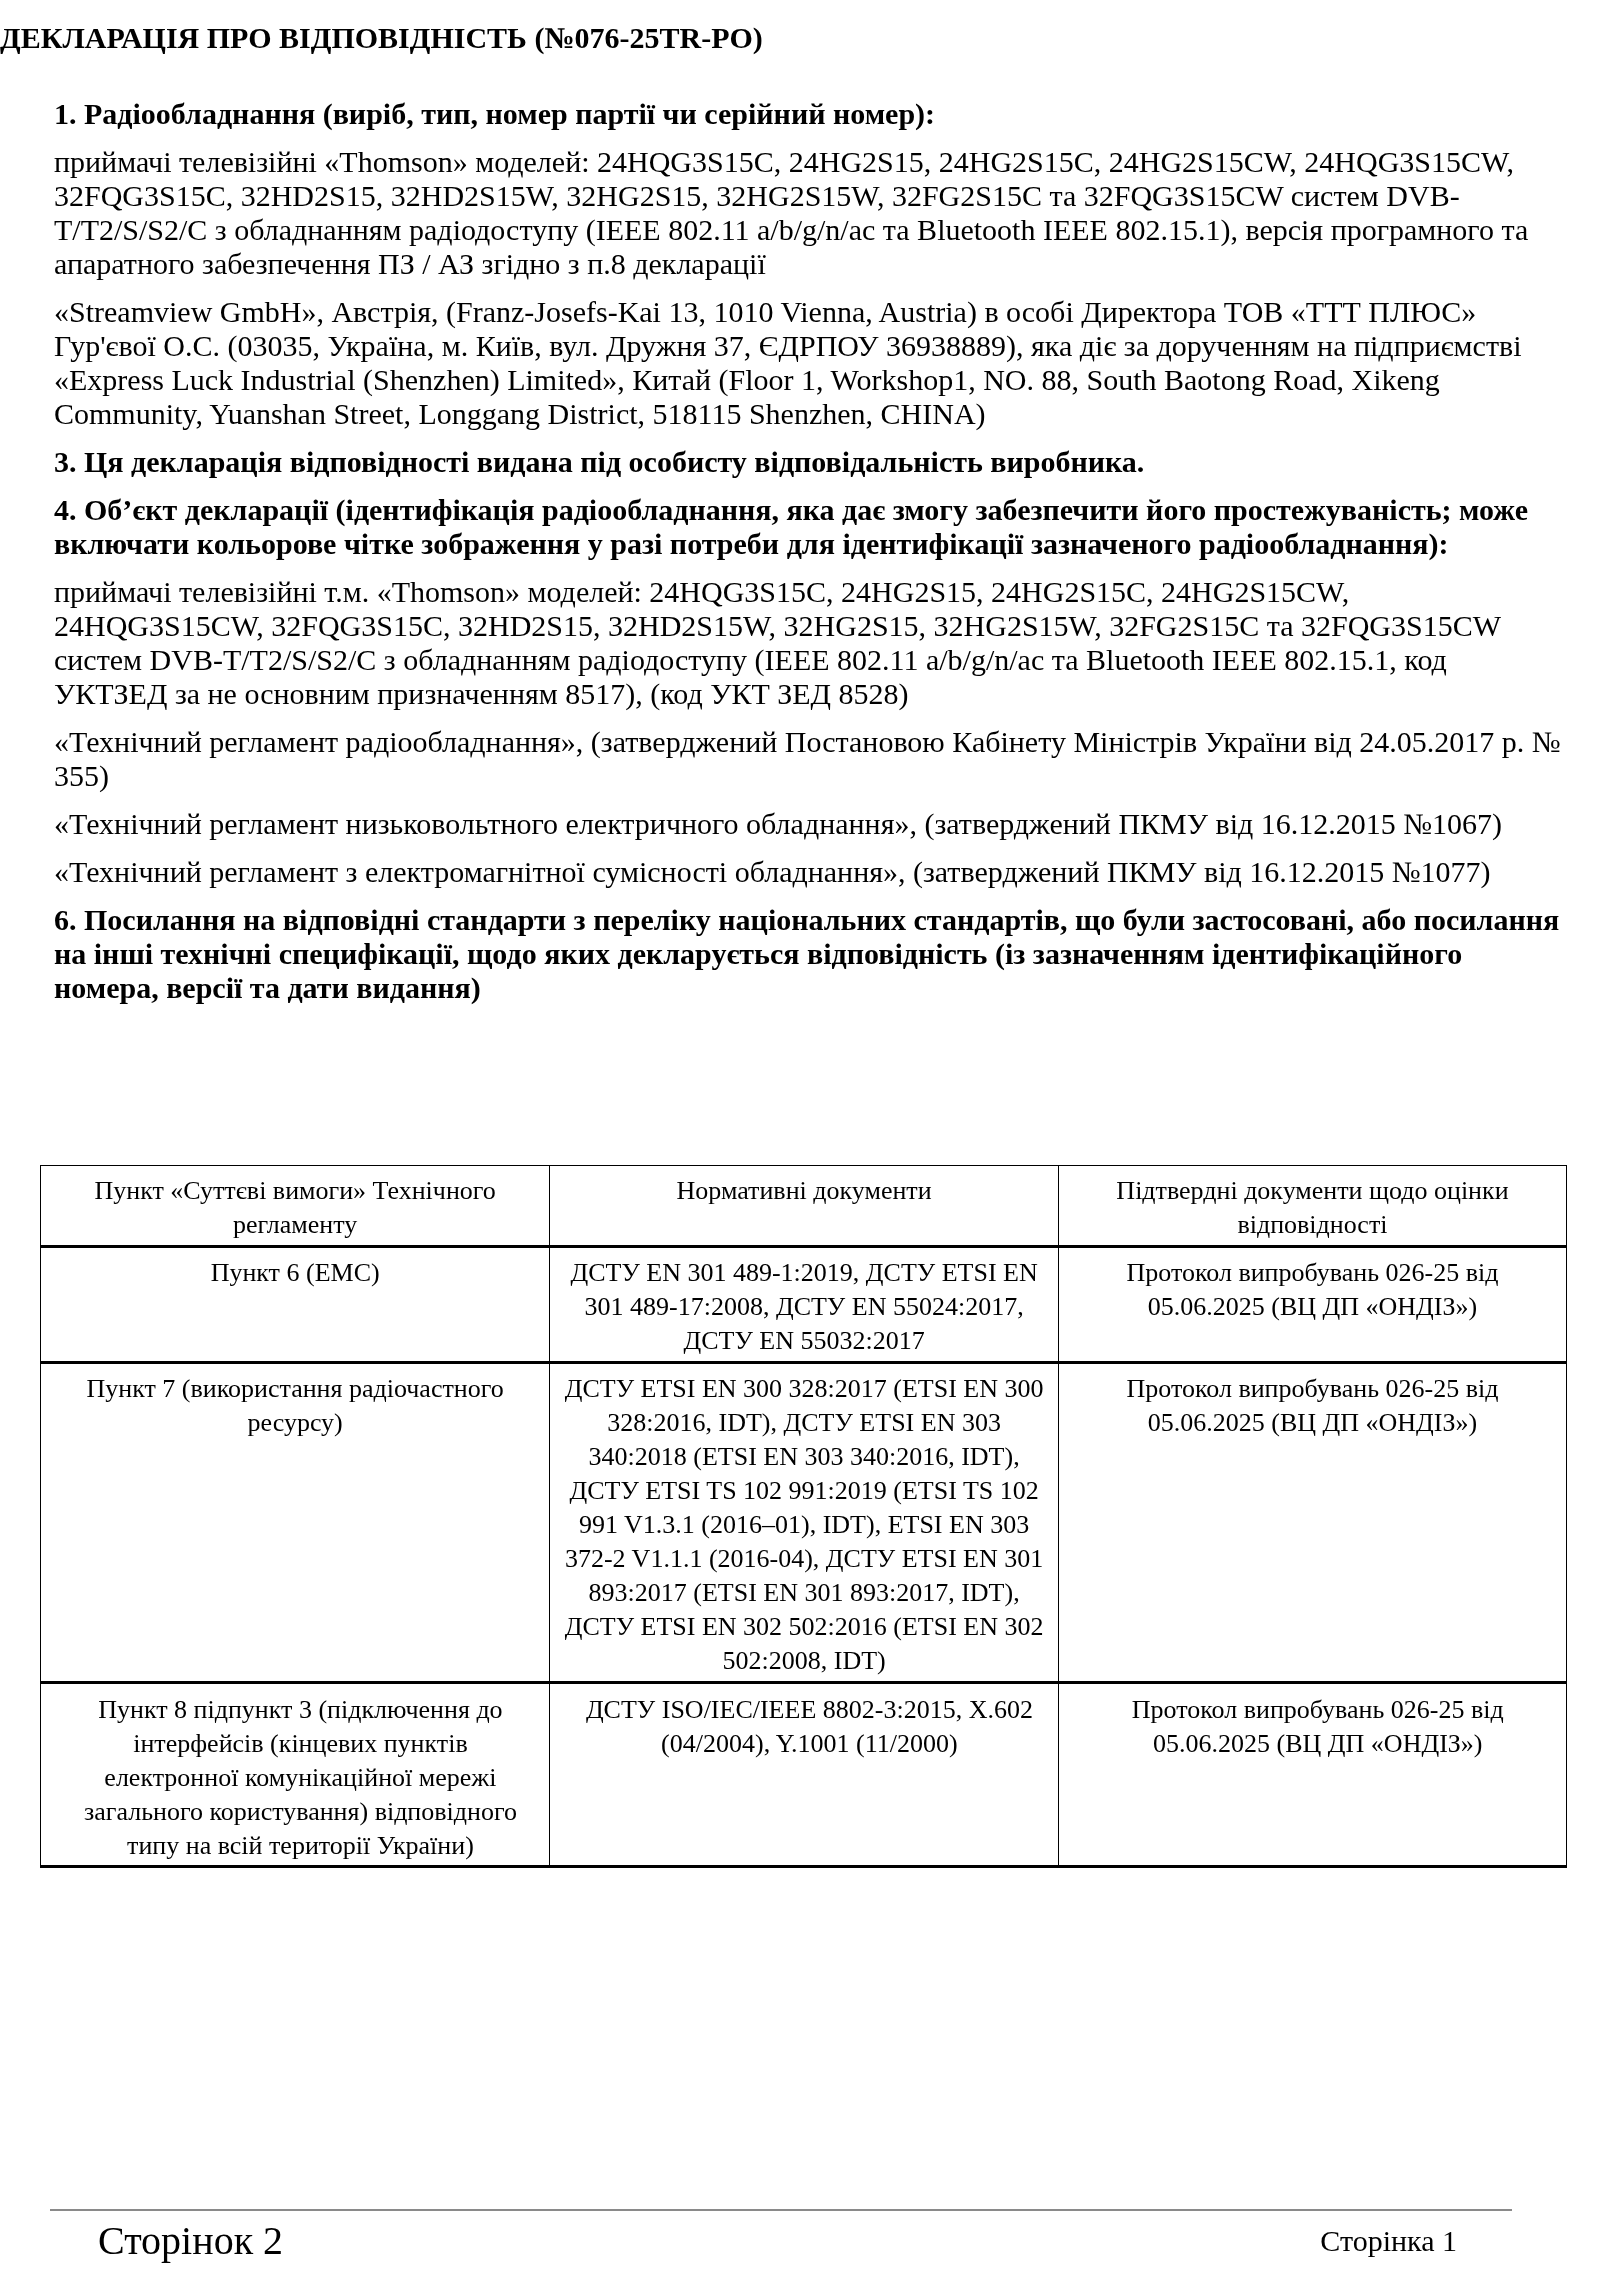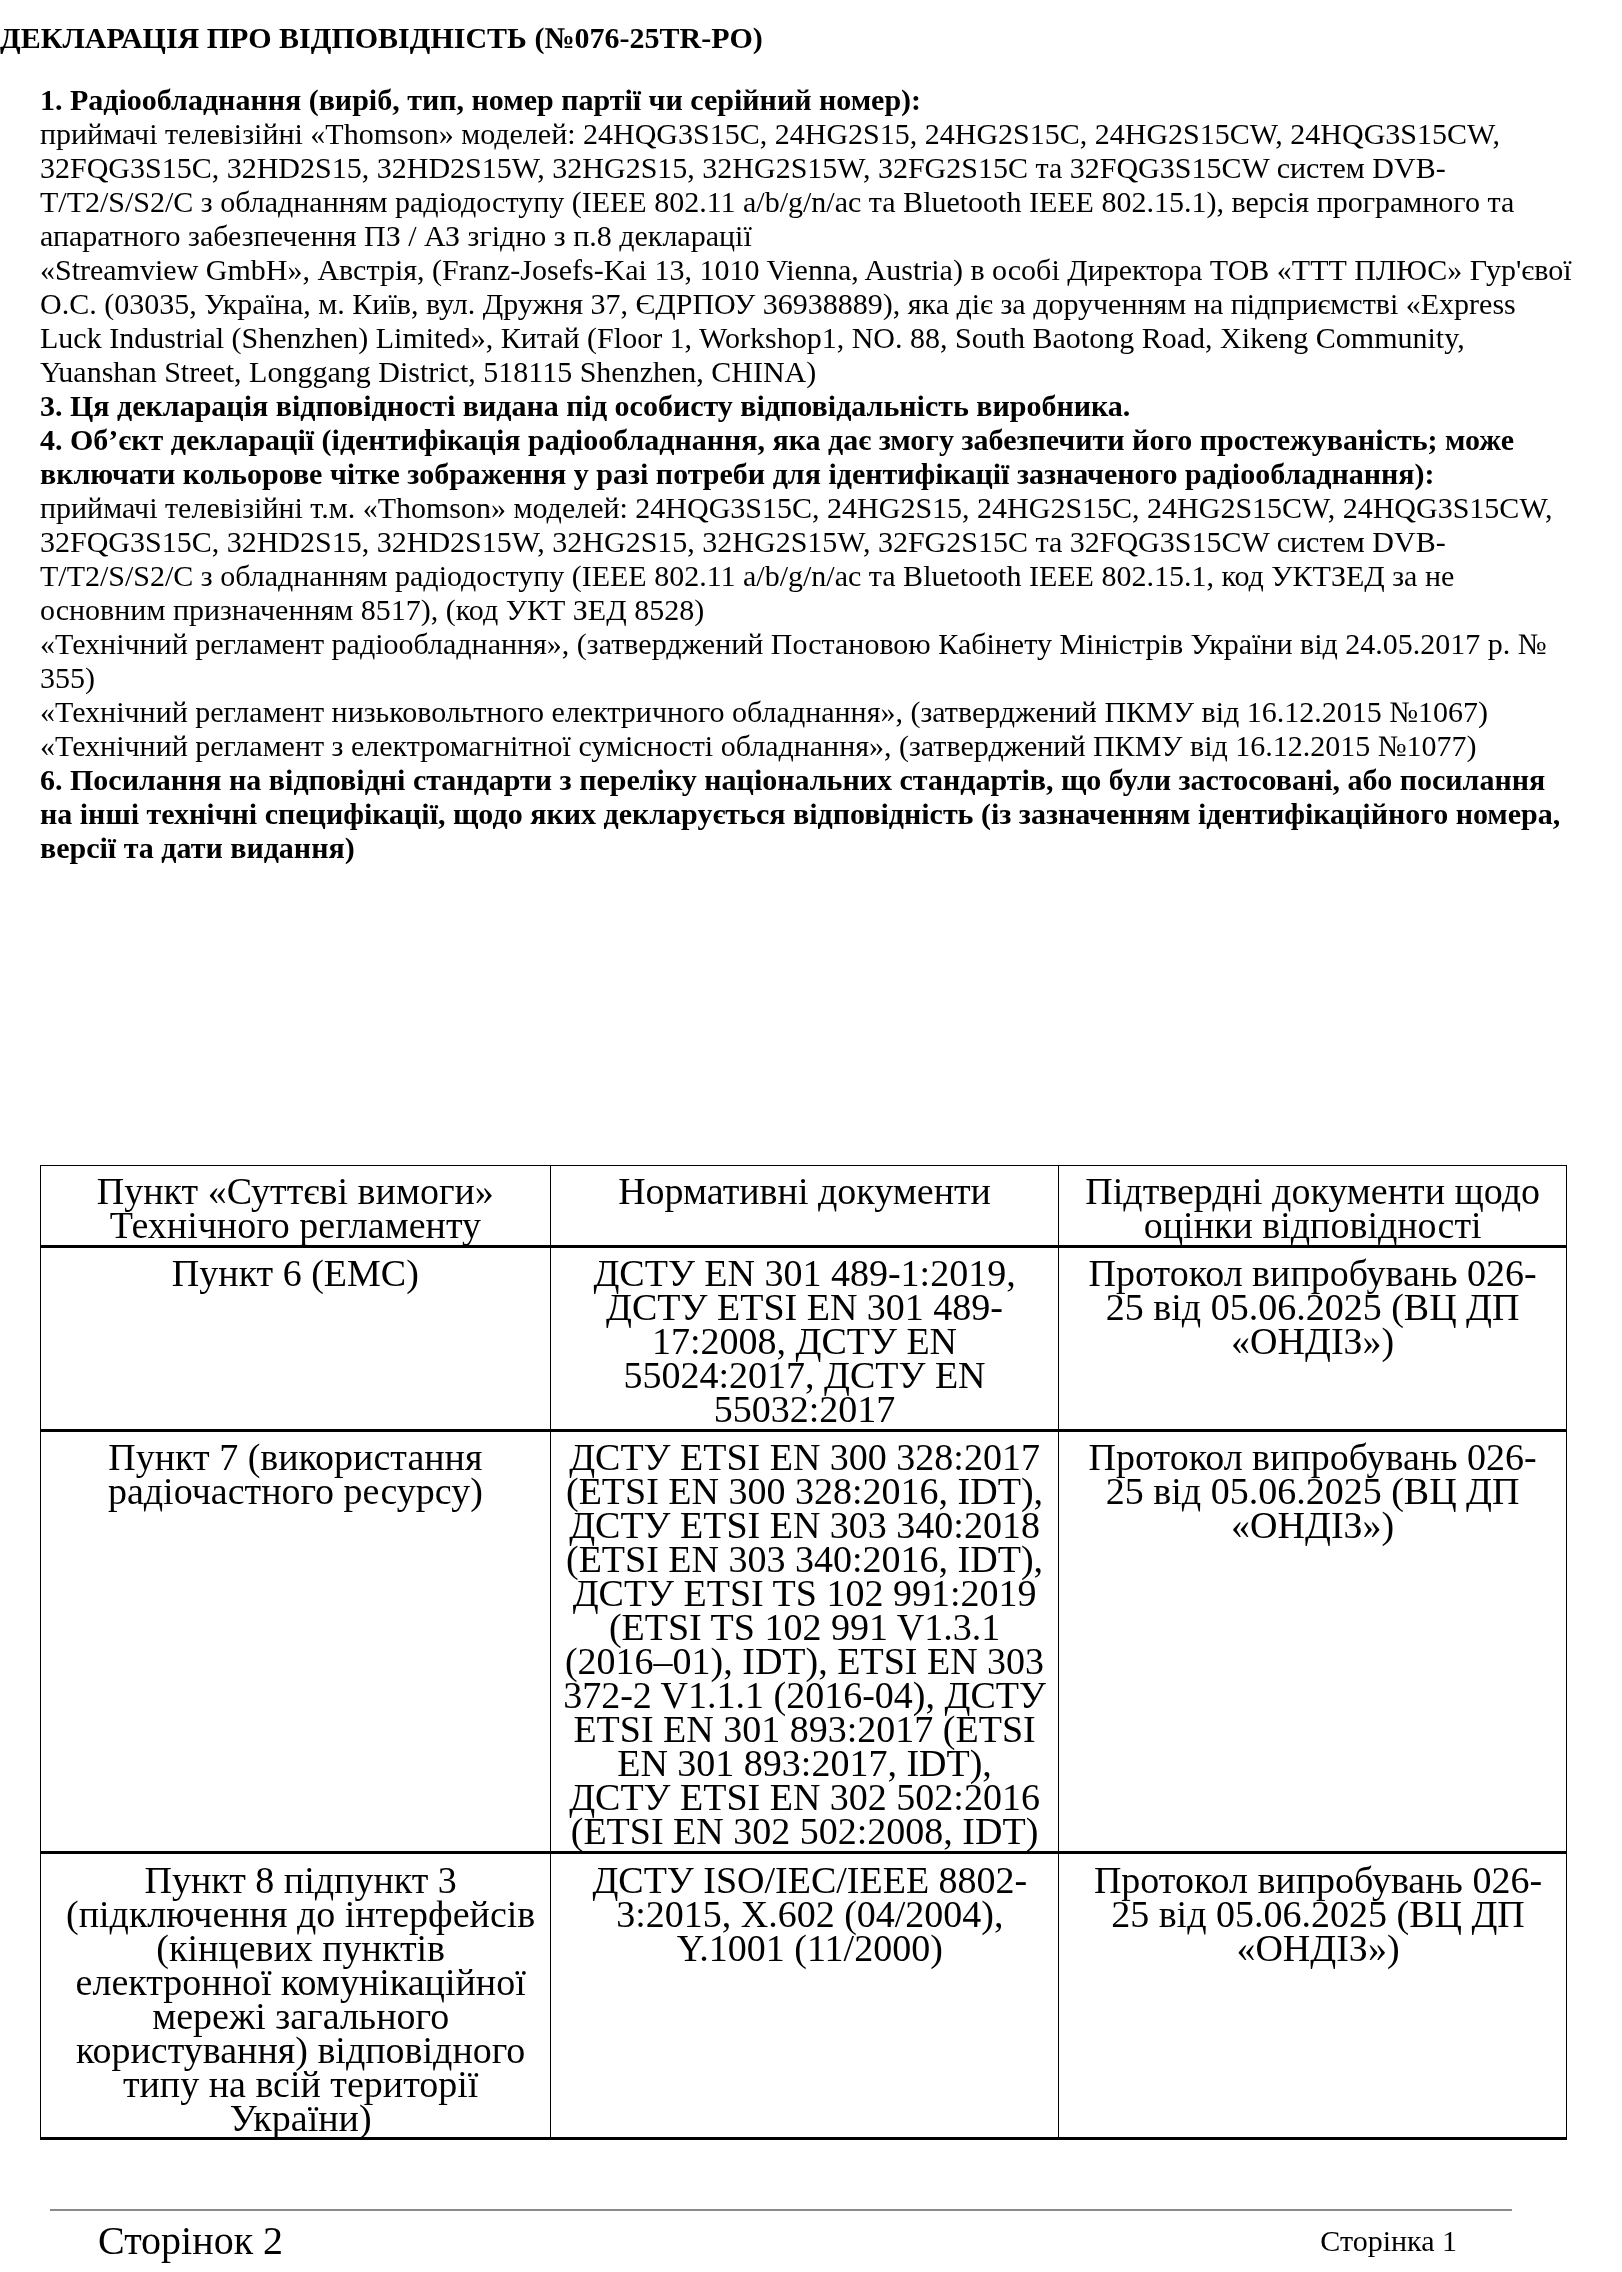--- a/index.html
+++ b/index.html
@@ -10,25 +10,25 @@
   }
   .page { position: absolute; left: 0; top: 0; width: 1622px; height: 2273px; }
   .title {
     position: absolute; top: 20.7px; left: 0; width: 1622px; text-align: left;
     font-weight: bold; font-size: 30px; line-height: 34px;
   }
   .body-text {
     position: absolute; top: 83px; left: 40px; width: 1538px;
     font-size: 30px; line-height: 34px;
   }
-  .body-text p { margin: 0; }
+  .body-text p { margin: 14px; }
   .h { font-weight: bold; }
   table.std {
     position: absolute; top: 1165px; left: 40px; width: 1527px;
-    border-collapse: collapse; font-size: 38px; line-height: 34px;
+    border-collapse: collapse; font-size: 26px; line-height: 34px;
   }
   table.std td, table.std th {
     border: 1.4px solid #000; vertical-align: top; text-align: center;
     padding: 8.3px 12.4px 2.8px 12.4px; font-weight: normal;
   }
   table.std tr.row-sep td { border-top: 3.4px solid #000; }
   table.std thead th { border-bottom: 3.4px solid #000; }
   table.std tbody tr:last-child td { border-bottom: 3.4px solid #000; padding-left: 23px; }
   .col1 { width: 498px; }
   .col2 { width: 498px; }

